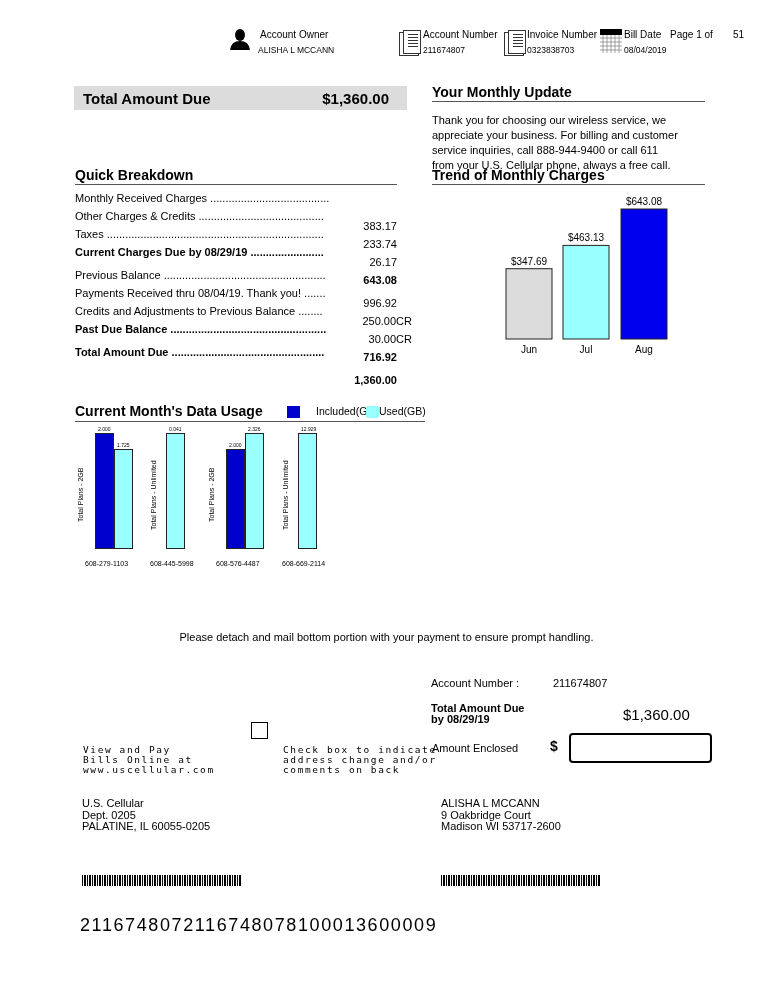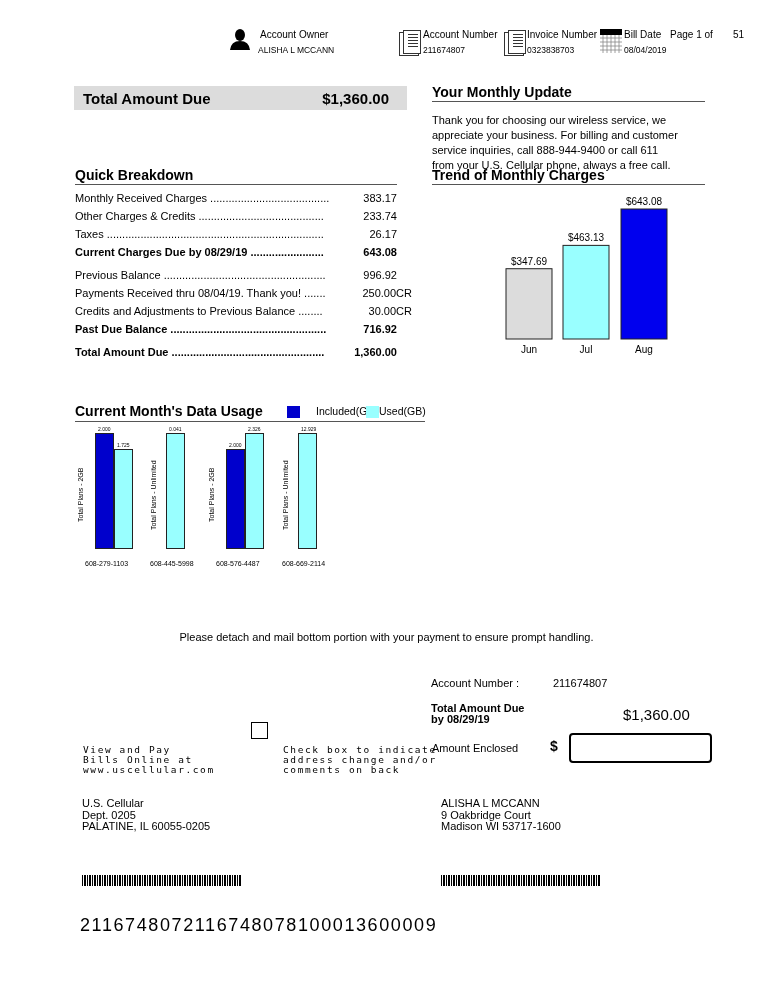--- a/index.html
+++ b/index.html
@@ -9,21 +9,21 @@
   .hdr-val{font-size:8.5px;}
   .doc-icon{width:20px;height:24px;border:1px solid #333;background:#fff;box-sizing:border-box;}
   .doc-icon:before{content:"";position:absolute;left:3px;top:-3px;width:16px;height:22px;border:1px solid #333;background:#fff;}
   .doc-lines{position:absolute;left:6px;top:2px;width:10px;height:14px;background:repeating-linear-gradient(#333 0 1px,transparent 1px 3px);}
   .total-bar{left:74px;top:86px;width:333px;height:24px;background:#dcdcdc;}
   .total-bar span{font-weight:bold;font-size:15px;position:absolute;top:4px;}
   .sec-title{font-weight:bold;font-size:14px;border-bottom:1.5px solid #555;padding-bottom:1px;}
   .body-txt{font-size:11px;line-height:15px;}
   .row{position:absolute;left:75px;width:322px;font-size:11px;height:15px;}
   .row .lbl{position:absolute;left:0;}
-  .row .val{position:absolute;right:0;text-align:left;}
+  .row .val{position:absolute;right:0;text-align:left;margin-top:28px;}
   .row.b{font-weight:bold;}
   .mono{font-family:"DejaVu Sans Mono",monospace;font-size:9.5px;letter-spacing:1.6px;line-height:10px;margin-top:24px;}
   .barcode{height:11px;background:repeating-linear-gradient(90deg,#000 0 1px,#fff 1px 2px,#000 2px 3px,#000 3px 4px,#fff 4px 5px);}
   .vlabel{position:absolute;font-size:7px;transform:rotate(-90deg);transform-origin:left top;white-space:nowrap;}
   .small-val{position:absolute;font-size:5px;}
   .phone{position:absolute;font-size:7px;}
   svg text{font-family:"Liberation Sans",sans-serif;}
 </style>
 </head>
 <body>
@@ -192,19 +192,19 @@
 </div>
 
 <div class="abs" style="left:82px;top:798px;font-size:11px;line-height:11.5px;">
   <div>U.S. Cellular</div>
   <div>Dept. 0205</div>
   <div>PALATINE, IL 60055-0205</div>
 </div>
 <div class="abs" style="left:441px;top:798px;font-size:11px;line-height:11.5px;">
   <div>ALISHA L MCCANN</div>
   <div>9 Oakbridge Court</div>
-  <div>Madison WI 53717-1600</div>
+  <div>Madison WI 53717-2600</div>
 </div>
 
 <div class="abs barcode" style="left:82px;top:875px;width:160px;"></div>
 <div class="abs barcode" style="left:441px;top:875px;width:160px;"></div>
 
 <div class="abs" style="left:80px;top:915px;font-size:18px;letter-spacing:1.6px;" id="scanline">2116748072116748078100013600009</div>
 
 </body></html>

